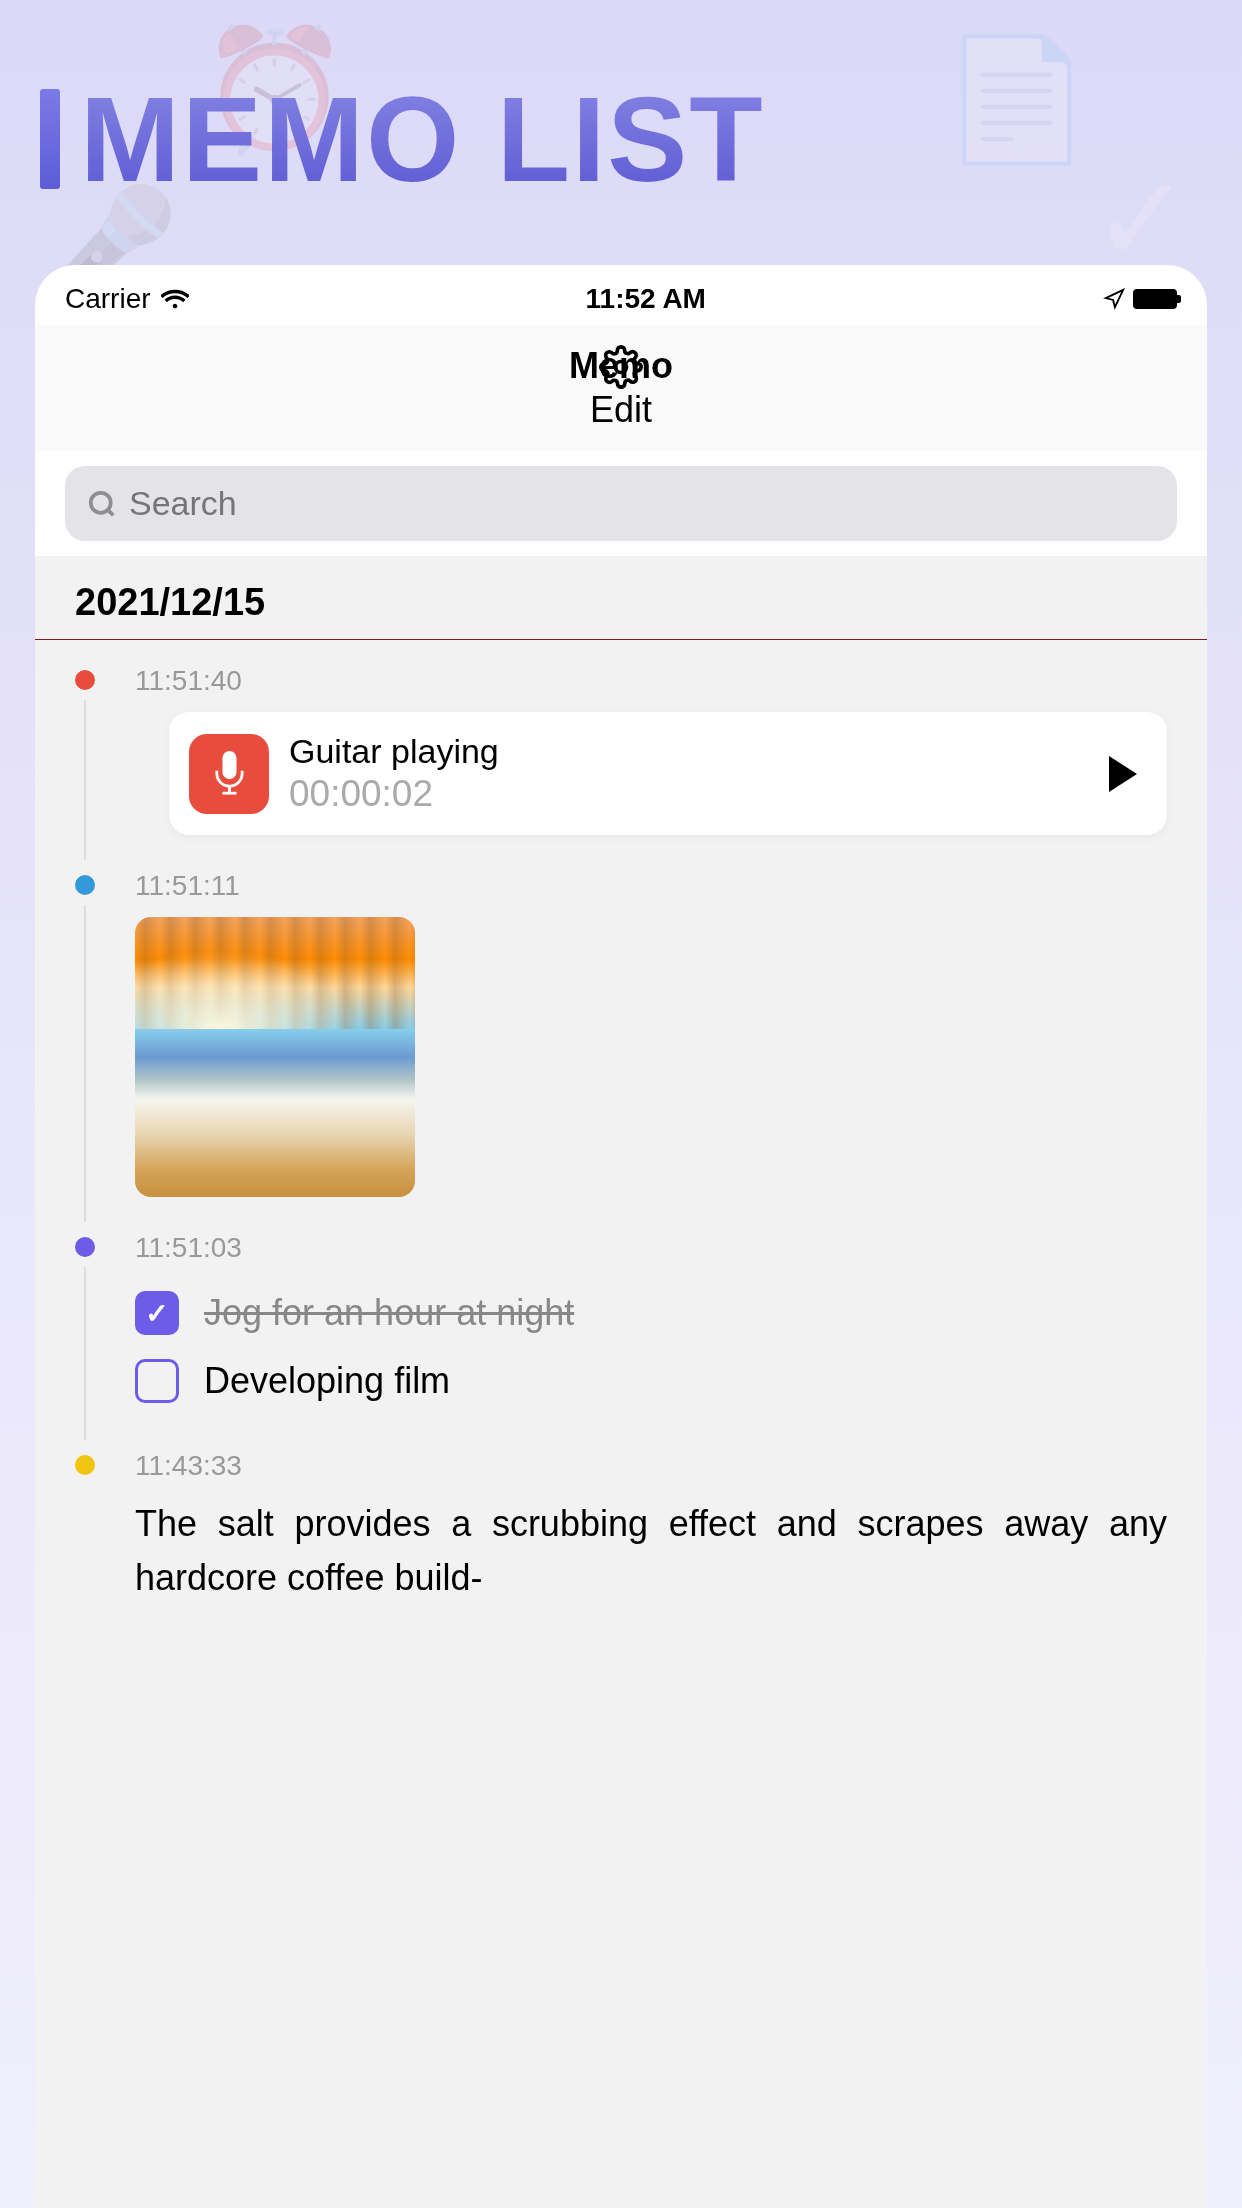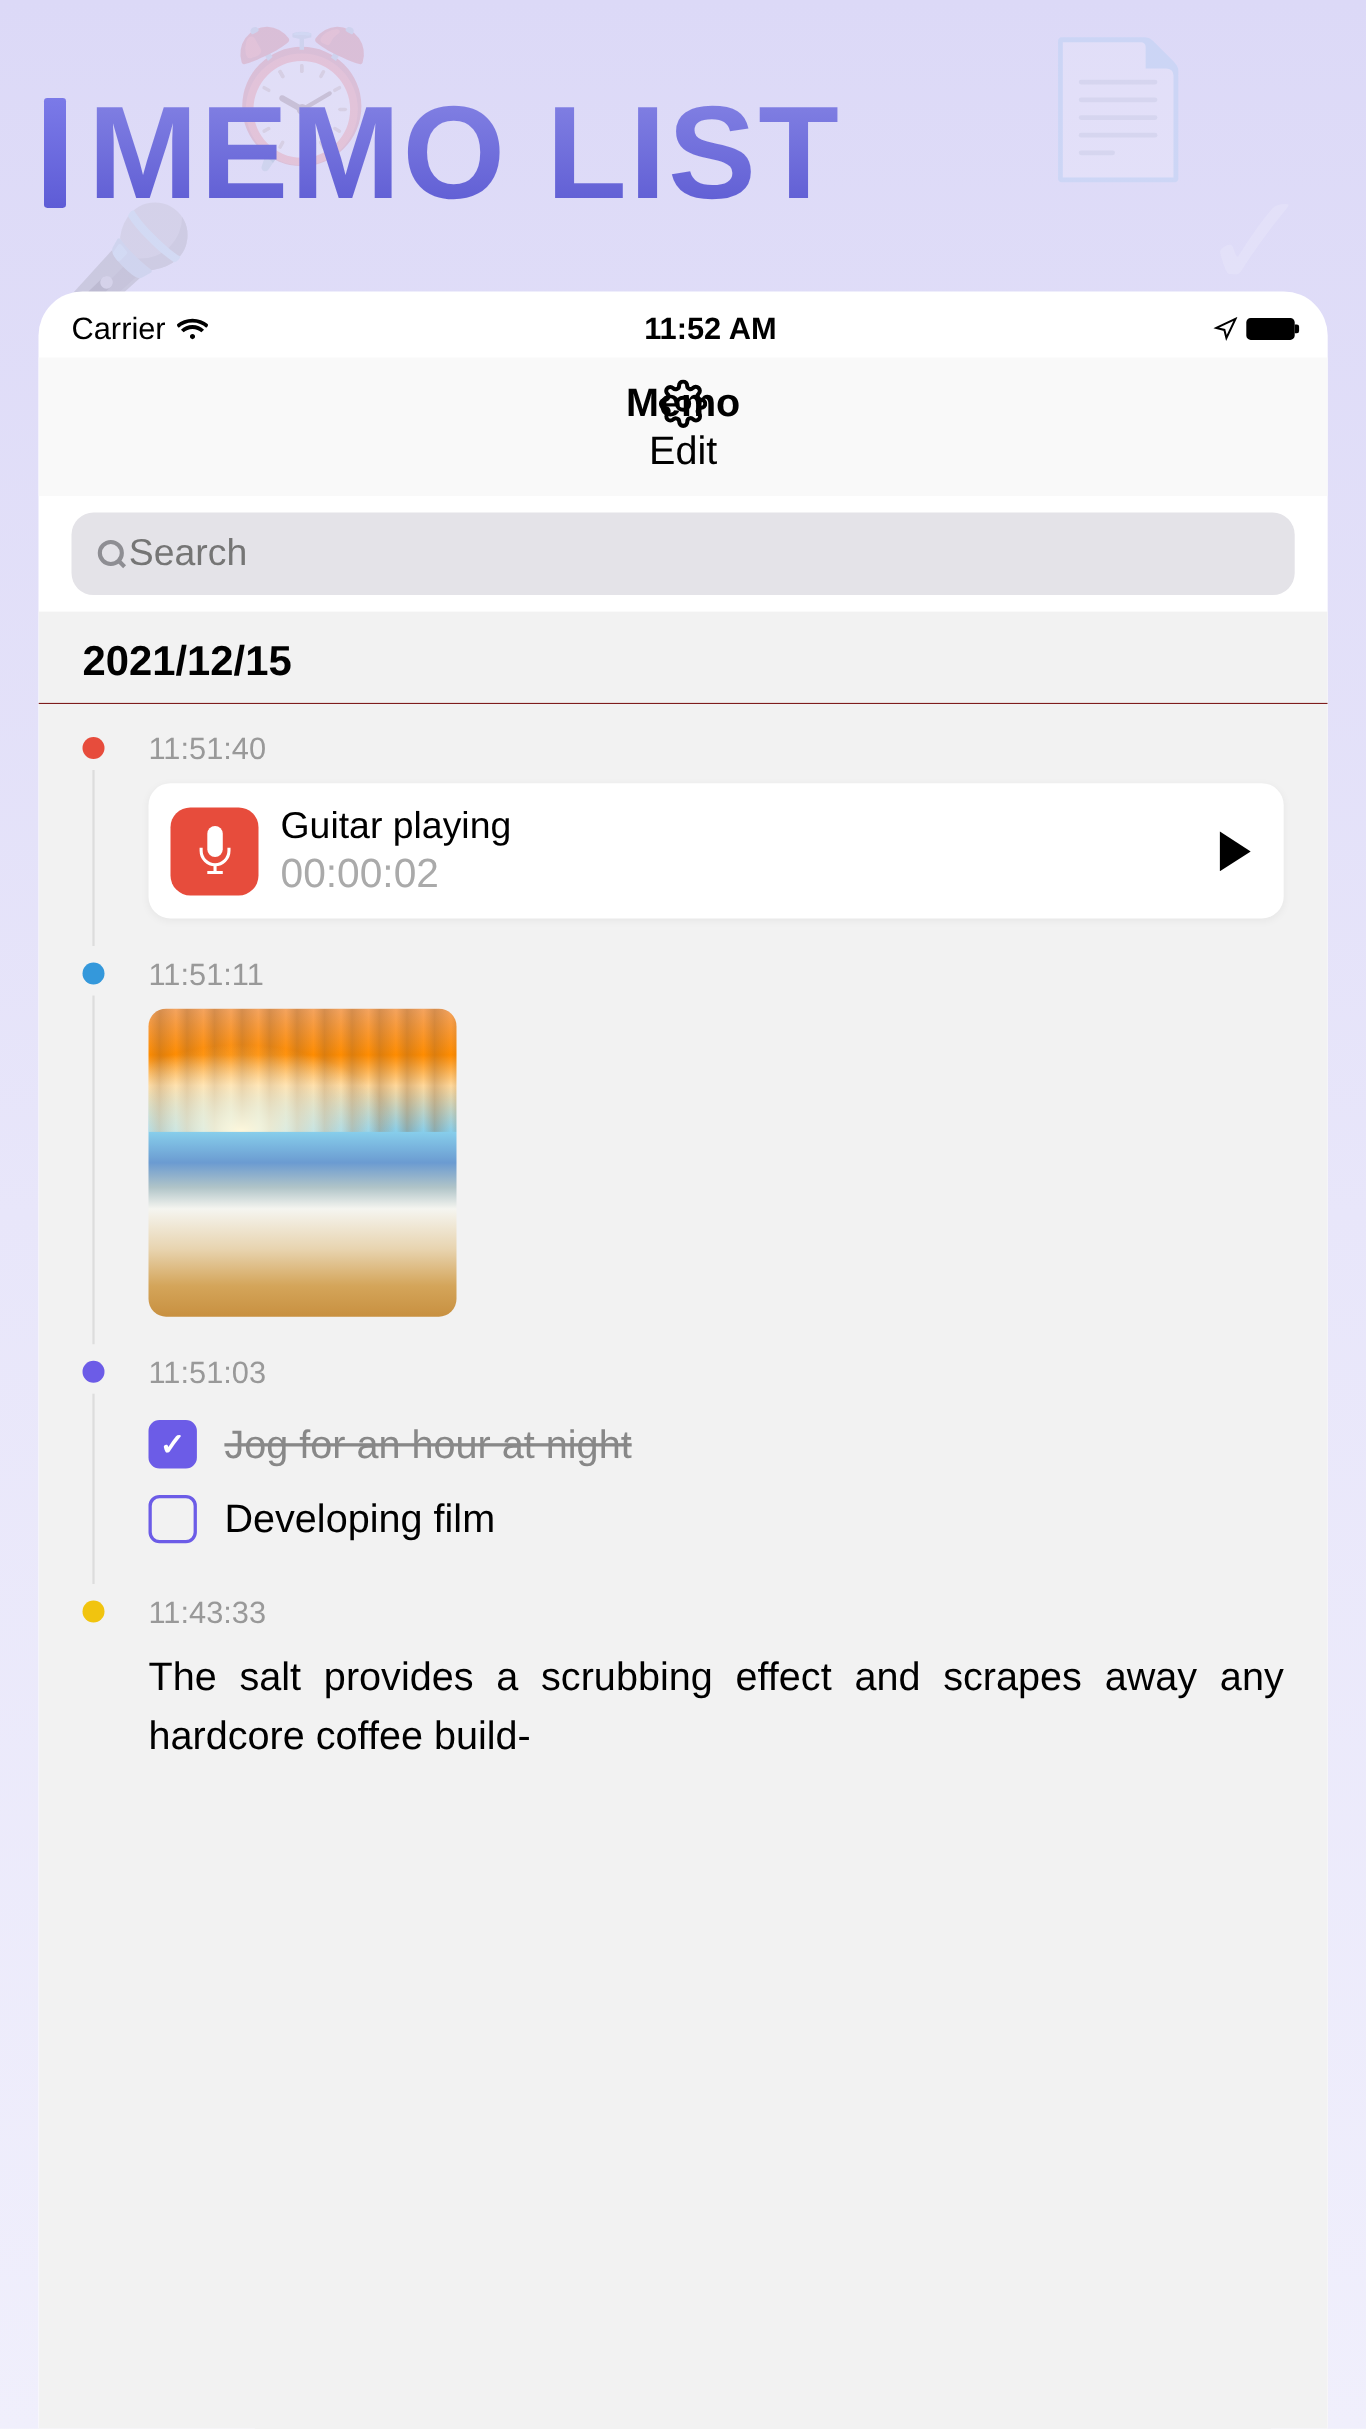--- a/index.html
+++ b/index.html
@@ -143,20 +143,21 @@
     }
     
     
     .search-bar {
       margin: 15px 30px;
       background: #e4e3e8;
       border-radius: 20px;
       display: flex;
       align-items: center;
       padding: 18px 22px;
+      gap: 12px;
     }
     .search-icon {
       width: 30px;
       height: 30px;
       color: #8e8e93;
     }
     .search-input {
       border: none;
       background: none;
       font-size: 34px;
@@ -217,20 +218,21 @@
     
     
     .audio-card {
       background: #fff;
       border-radius: 20px;
       padding: 20px;
       display: flex;
       align-items: center;
       gap: 20px;
       box-shadow: 0 2px 8px rgba(0,0,0,0.05);
+      margin-left: 34px;
     }
     .audio-icon-box {
       width: 80px;
       height: 80px;
       background: #e74c3c;
       border-radius: 18px;
       display: flex;
       align-items: center;
       justify-content: center;
     }

